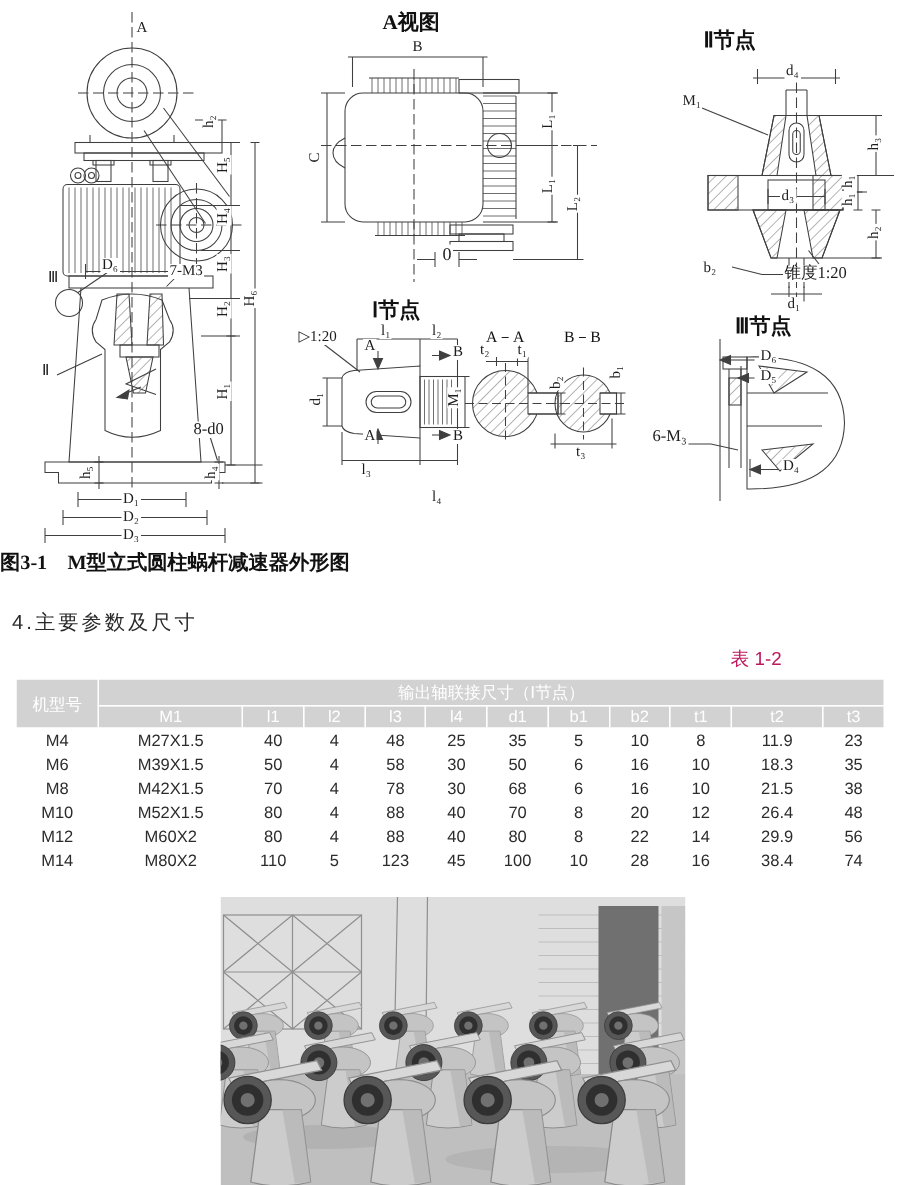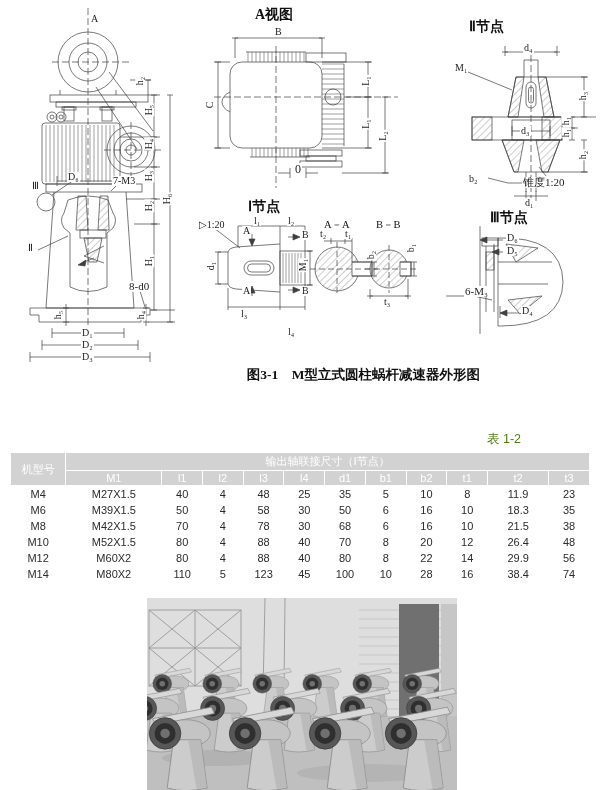--- a/index.html
+++ b/index.html
@@ -4,23 +4,23 @@
 <style>
 *{margin:0;padding:0;box-sizing:border-box}
 html,body{width:600px;height:790px;background:#fff;font-family:"Liberation Sans",sans-serif}
 .page{position:absolute;left:0;top:0;width:600px;height:790px;background:#fff;overflow:hidden}
 .figure{position:absolute;left:0;top:0;width:600px;height:395px}
 .fig-svg{position:absolute;left:0;top:0}
 .lbl{position:absolute;font:10px "Liberation Serif",serif;color:#1c1c1c;line-height:1;white-space:nowrap;background:#fff;padding:0 1px}
 .rot{display:inline-block;transform:rotate(-90deg);transform-origin:center}
 .fig-title{position:absolute;font:bold 14px "Liberation Serif",serif;color:#111;white-space:nowrap;background:#fff}
 .sec-title{position:absolute;font:10.5px "Liberation Serif",serif;color:#111;white-space:nowrap;background:#fff}
-.caption{position:absolute;top:366px;left:0;width:480px;text-align:right;font:bold 13.5px "Liberation Serif",serif;color:#111}
+.caption{position:absolute;top:366px;left:0;width:480px;text-align:left;font:bold 13.5px "Liberation Serif",serif;color:#111}
 .heading{position:absolute;top:406px;left:8px;font:13.5px "Liberation Sans",sans-serif;color:#2a2a2a;letter-spacing:2px}
-.table-label{position:absolute;top:431px;left:487px;font:12.5px "Liberation Sans",sans-serif;color:#4d7c0f}
+.table-label{position:absolute;top:431px;left:487px;font:12.5px "Liberation Sans",sans-serif;color:#be185d}
 .ptable{position:absolute;top:452px;left:10px;width:580px;border-collapse:collapse;table-layout:fixed;font-size:11px;color:#2c2c2c;text-align:center}
 .ptable th{background:#d2d2d2;color:#fff;font-weight:normal;border:1px solid #fff;padding:1px 0;font-size:11px;height:14px}
 .ptable td{padding:2px 0;height:16px}
 .photo{position:absolute;left:147px;top:598px;width:310px;height:192px;overflow:hidden}
 </style>
 </head>
 <body>
 
 <div class="page">
 
@@ -261,26 +261,27 @@
     <span class="lbl" style="left:344px;top:229px">t₁</span>
     <span class="lbl rot" style="left:366px;top:250px">b₂</span>
 
     <span class="sec-title" style="left:376px;top:218px">B－B</span>
     <span class="lbl rot" style="left:406px;top:243px">b₁</span>
     <span class="lbl" style="left:383px;top:297px">t₃</span>
 
     <span class="fig-title" style="left:490px;top:209px">Ⅲ节点</span>
     <span class="lbl" style="left:506px;top:233px">D₆</span>
     <span class="lbl" style="left:506px;top:246px">D₅</span>
-    <span class="lbl" style="left:464px;top:286px;font-size:11px">6-M₃</span>
+    <span class="lbl" style="left:434px;top:286px;font-size:11px">6-M₃</span>
     <span class="lbl" style="left:521px;top:306px">D₄</span>
 
     <div class="caption">图3-1　M型立式圆柱蜗杆减速器外形图</div>
   </div>
 
+  <div class="heading">4.主要参数及尺寸</div>
   <div class="table-label">表 1-2</div>
 
   <table class="ptable">
     <colgroup>
       <col style="width:9.5%">
         <col style="width:16.5%">
         <col style="width:7%">
         <col style="width:7%">
       <col style="width:7%">
         <col style="width:7%">

